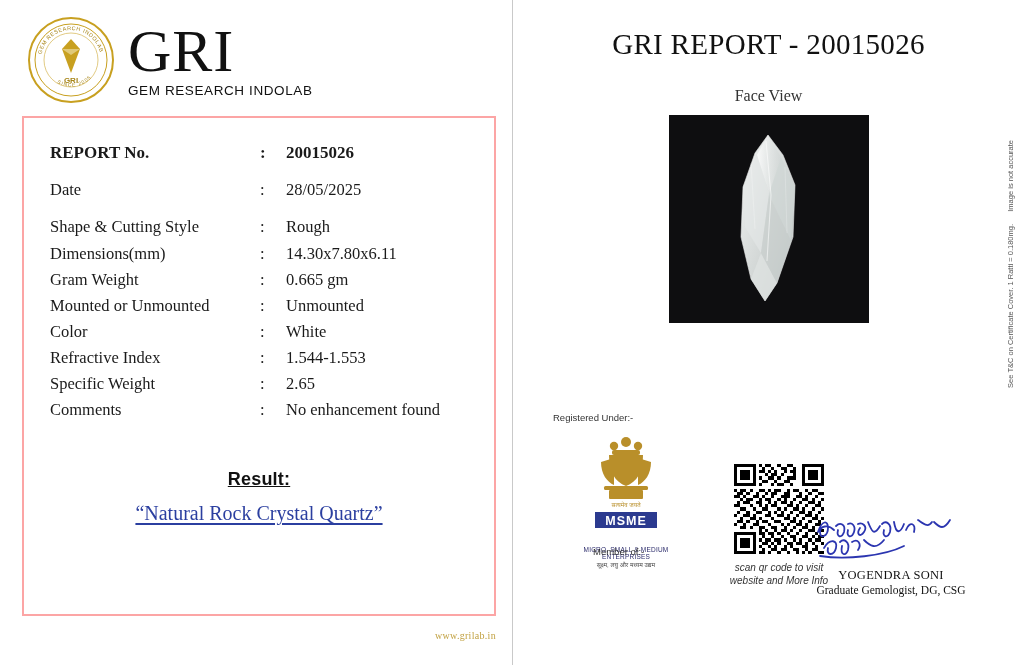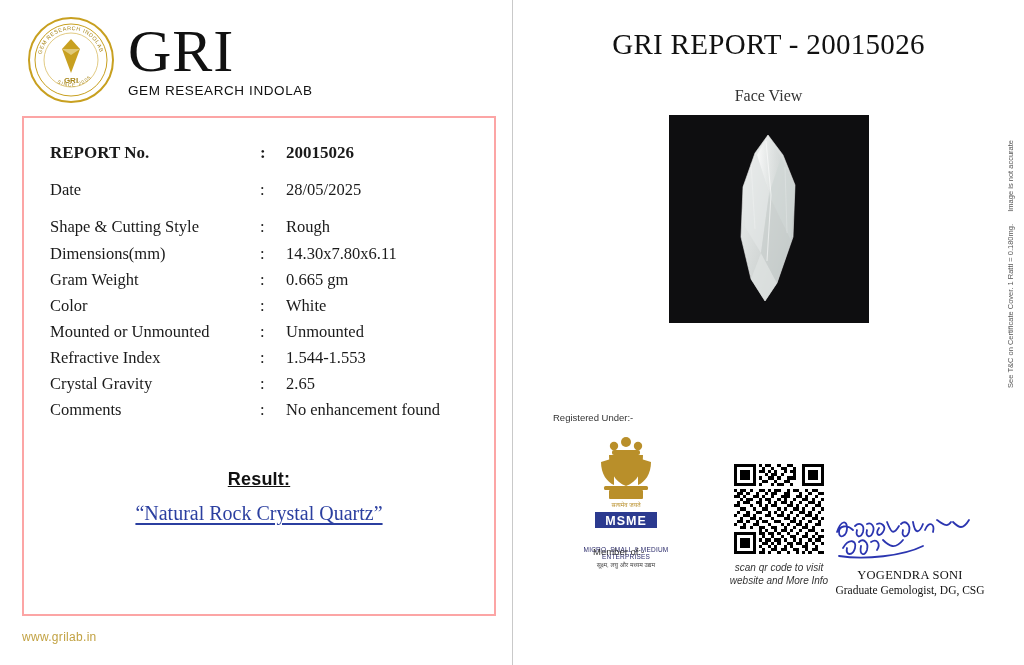--- a/index.html
+++ b/index.html
@@ -107,24 +107,24 @@
   }
   .result-value {
     margin-top: 12px;
     font-family: "Liberation Serif", serif;
     font-size: 20px;
     color: #2b3fa0;
     text-decoration: underline;
     text-underline-offset: 3px;
   }
   .website {
-    text-align: left;
+    text-align: right;
     margin-top: 14px;
-    font-family: Liberation Sans, sans-serif;
-    font-size: 12px;
+    font-family: Liberation Serif, serif;
+    font-size: 10px;
     color: #c2a243;
     letter-spacing: 0.3px;
   }
 
   
   .divider {
     width: 1px;
     background: #c9c9c9;
     height: 665px;
   }
@@ -162,21 +162,21 @@
     position: absolute;
     left: 52px;
     top: 18px;
     width: 96px;
     height: 172px;
   }
 
   .lower-right {
     position: absolute;
     left: 34px;
-    right: 19px;
+    right: 38px;
     top: 400px;
     height: 230px;
   }
   .reg-under {
     position: absolute;
     left: 6px;
     top: 12px;
     font-family: "Liberation Sans", sans-serif;
     font-size: 9.5px;
     color: #333;
@@ -347,36 +347,36 @@
             <td class="label">Dimensions(mm)</td>
             <td class="colon">:</td>
             <td class="value">14.30x7.80x6.11</td>
           </tr>
           <tr>
             <td class="label">Gram Weight</td>
             <td class="colon">:</td>
             <td class="value">0.665 gm</td>
           </tr>
           <tr>
+            <td class="label">Mounted or Unmounted</td>
+            <td class="colon">:</td>
+            <td class="value">Unmounted</td>
+          </tr>
+          <tr>
             <td class="label">Color</td>
             <td class="colon">:</td>
             <td class="value">White</td>
-          </tr>
-          <tr>
-            <td class="label">Mounted or Unmounted</td>
-            <td class="colon">:</td>
-            <td class="value">Unmounted</td>
           </tr>
           <tr>
             <td class="label">Refractive Index</td>
             <td class="colon">:</td>
             <td class="value">1.544-1.553</td>
           </tr>
           <tr>
-            <td class="label">Crystal Gravity</td>
+            <td class="label">Specific Weight</td>
             <td class="colon">:</td>
             <td class="value">2.65</td>
           </tr>
           <tr>
             <td class="label">Comments</td>
             <td class="colon">:</td>
             <td class="value">No enhancement found</td>
           </tr>
         </tbody>
       </table>

